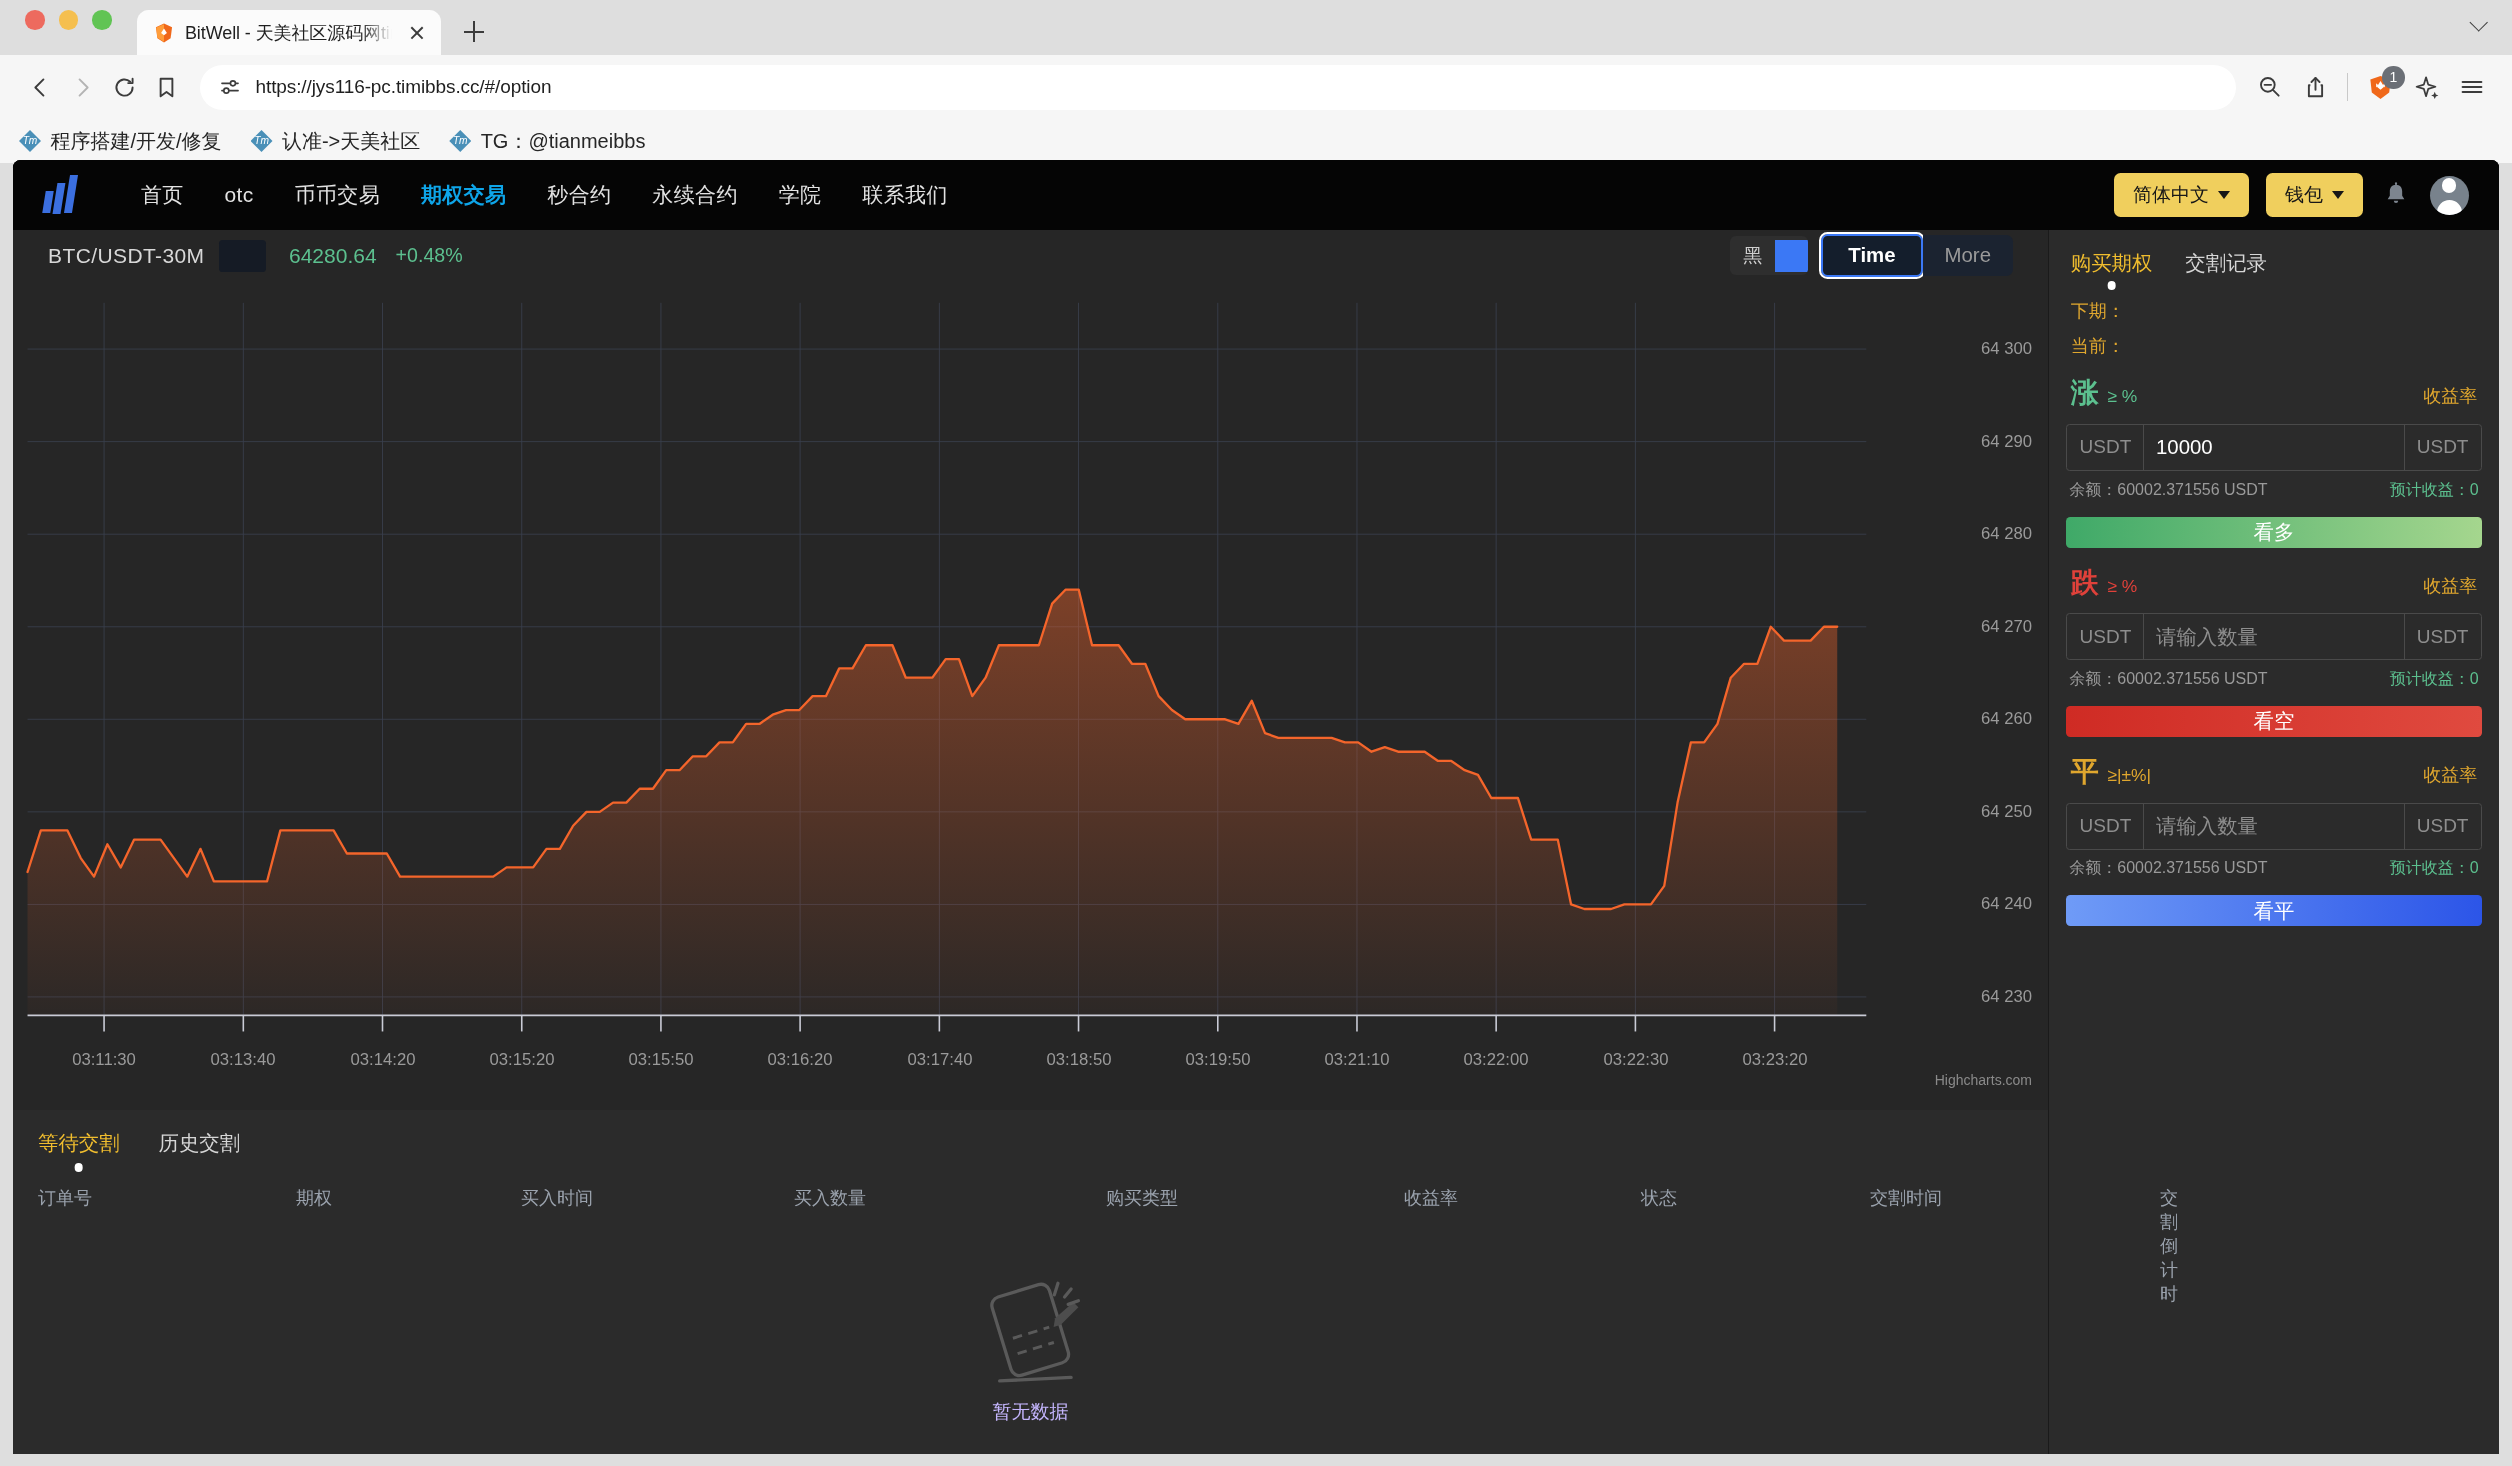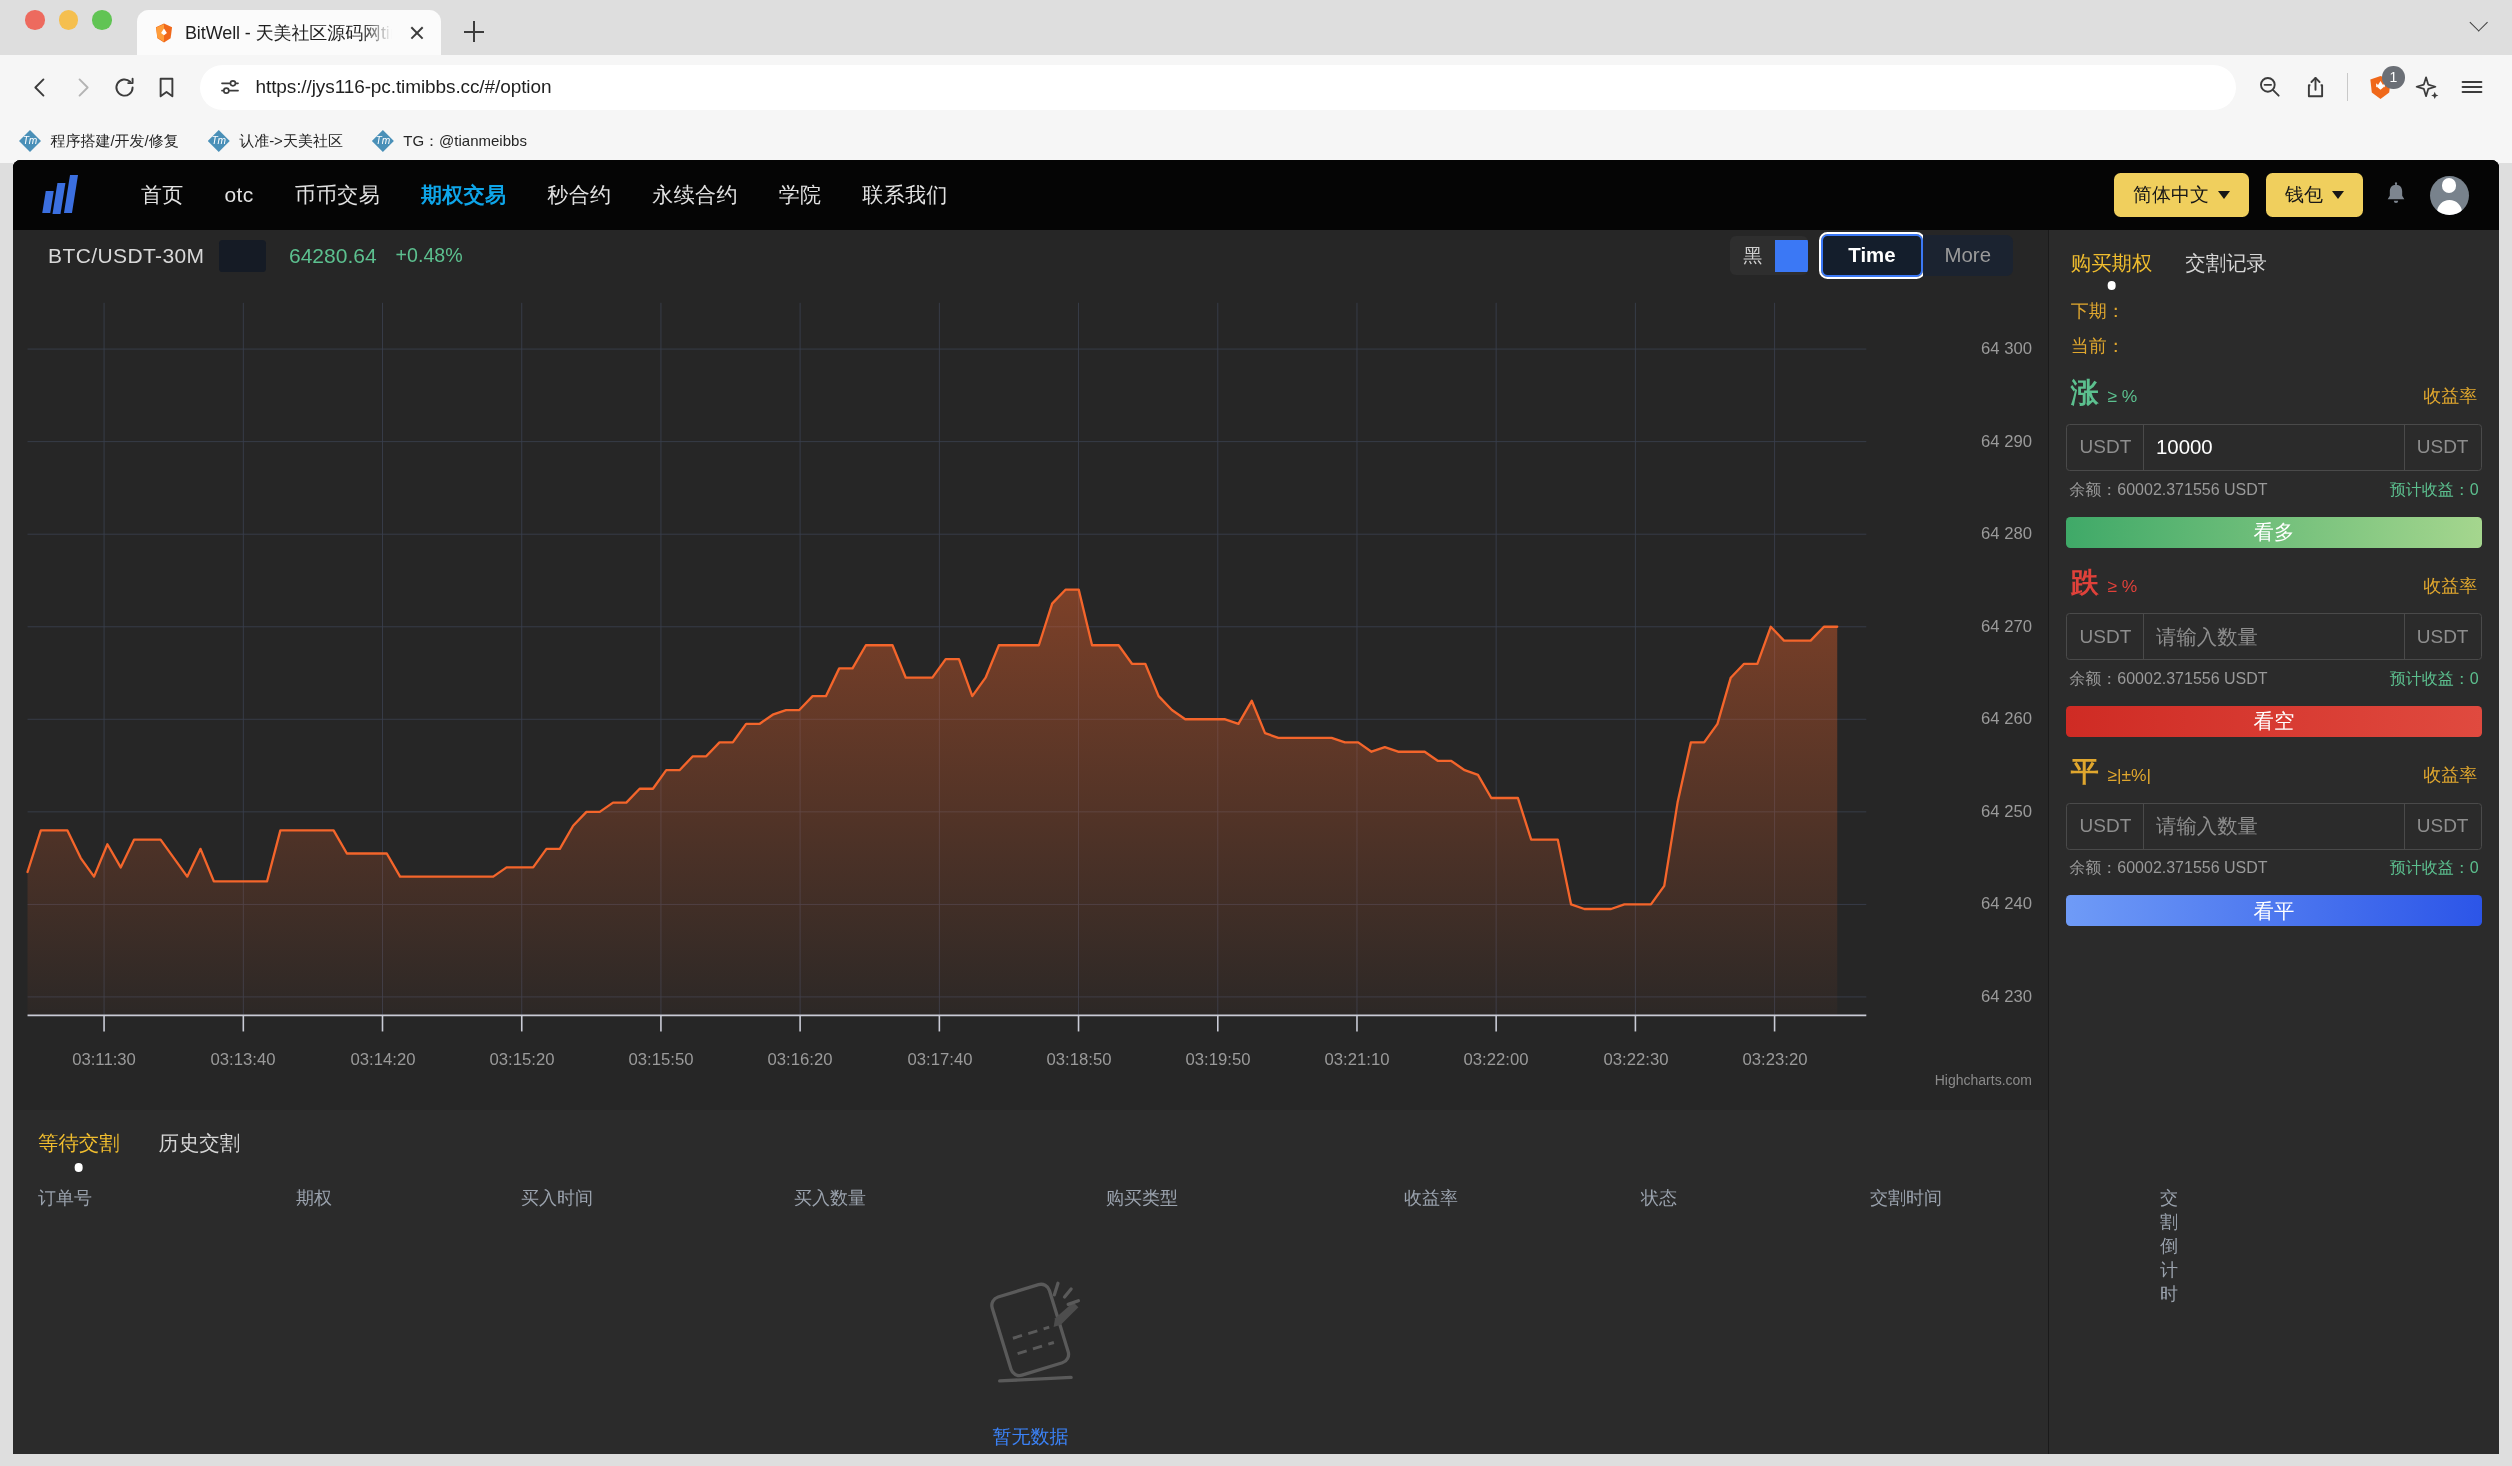--- a/index.html
+++ b/index.html
@@ -78,21 +78,21 @@
   .vdiv { width: 1.5px; height: 28px; background: #c9c9c9; margin: 0 7.3px; }
 
   .bookmarks { height: 44px; background: #f6f6f6; display: flex; align-items: center; padding: 0 19px; gap: 29px; }
   .bm { display: flex; align-items: center; gap: 9.4px; }
   .bm-icon {
     width: 22px; height: 22px; background: #4a90b8; position: relative;
     clip-path: polygon(50% 0%, 100% 50%, 50% 100%, 0% 50%);
     display: flex; align-items: center; justify-content: center;
   }
   .bm-icon span { color: #fff; font-size: 10.2px; font-style: italic; line-height: 1; }
-  .bm-label { font-size: 15px; color: #262626; white-space: nowrap; }
+  .bm-label { font-size: 20px; color: #262626; white-space: nowrap; }
 
   
   .page {
     position: absolute; left: 13px; top: 160px; width: 2486px; height: 1294px;
     background: #000; border-radius: 7.3px 7.3px 0 0; overflow: hidden;
   }
 
   .site-nav {
     height: 70px; background: #050505; display: flex; align-items: center; padding: 0 30.5px;
   }
@@ -159,21 +159,21 @@
   .tabs-row { display: flex; align-items: center; padding: 19px 25px 0 25px; gap: 39px; position: relative; }
   .ttab { font-size: 20.4px; color: #d6d6d6; position: relative; padding-bottom: 10.2px; }
   .ttab.active { color: #f0bd2e; }
   .ttab.active::after {
     content:""; position:absolute; left: 50%; transform: translateX(-50%); bottom: -4.4px;
     width: 8.7px; height: 8.7px; border-radius: 50%; background: #ffffff;
   }
   .thead { display: flex; padding: 19px 25px 0 25px; }
   .th { font-size: 18px; color: #9aa2ad; }
   .empty-wrap { display: flex; flex-direction: column; align-items: center; justify-content: center; padding-top: 73px; }
-  .empty-text { font-size: 19px; color: #3b82f6; margin-top: 27px; }
+  .empty-text { font-size: 19px; color: #c4b5fd; margin-top: 2px; }
 
   
   .trade { width: 451px; background: #2b2b2b; border-left: 1.5px solid #1a1a1a; padding: 0 17.4px; }
   .trade-tabs { display: flex; gap: 33px; padding: 19px 4.4px 0 4.4px; }
   .ttab2 { font-size: 20.4px; color: #d6d6d6; position: relative; padding-bottom: 10.2px; }
   .ttab2.active { color: #f0bd2e; }
   .ttab2.active::after {
     content:""; position:absolute; left: 50%; transform: translateX(-50%); bottom: -2.9px;
     width: 8.7px; height: 8.7px; border-radius: 50%; background: #ffffff;
   }

